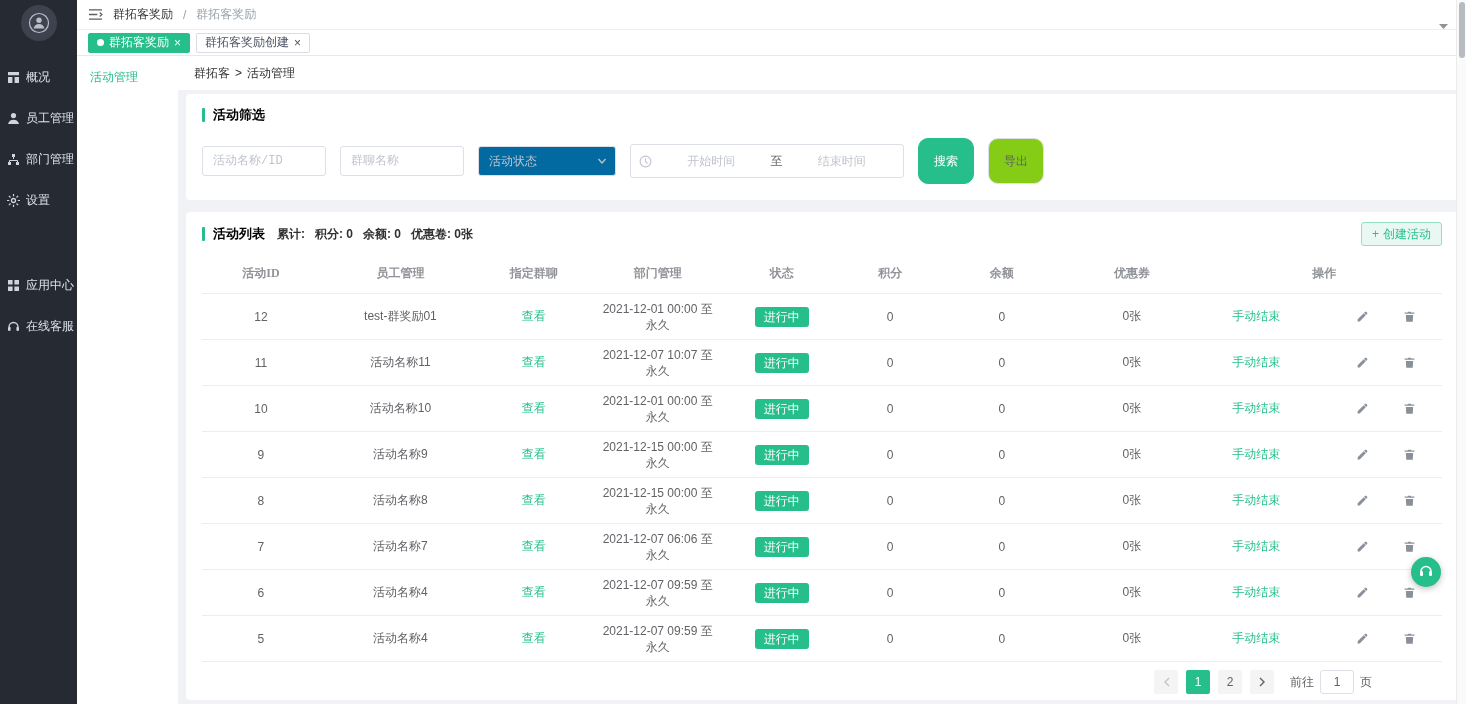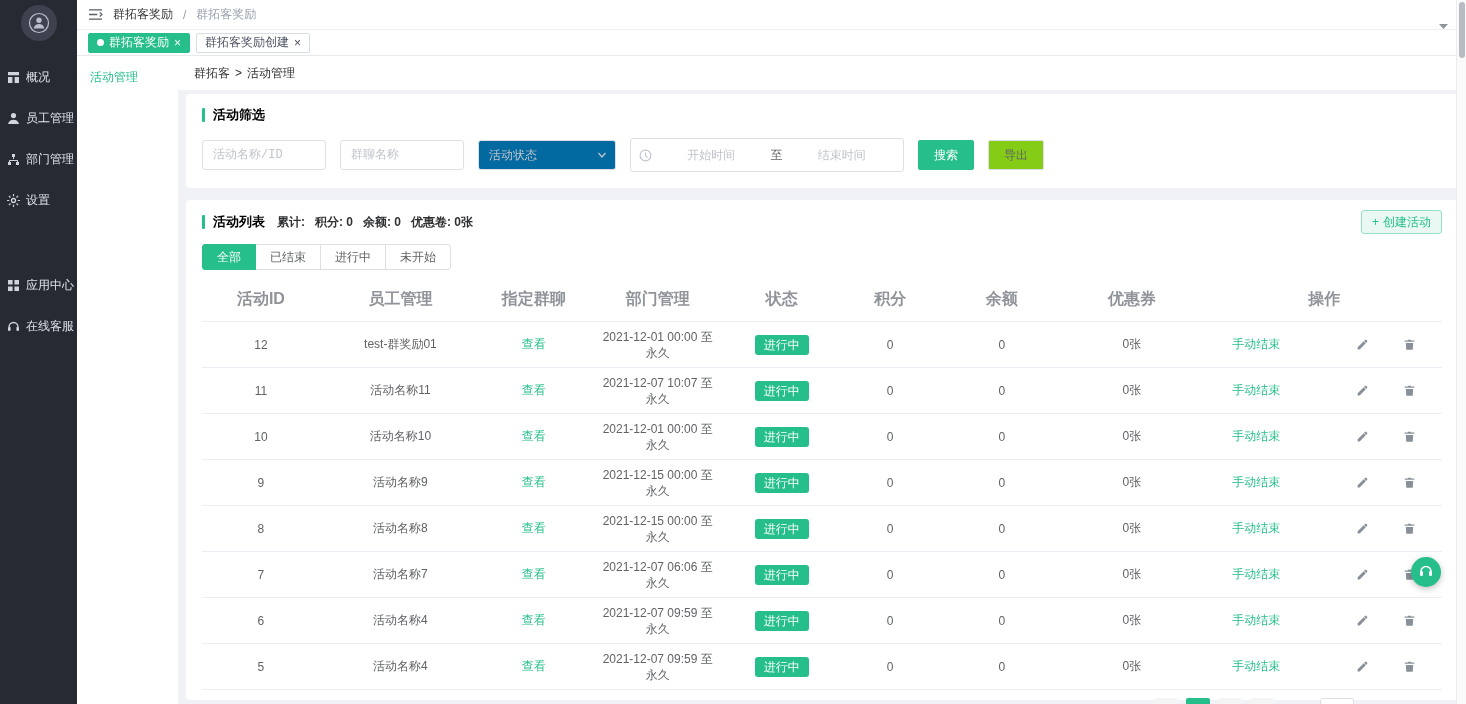--- a/index.html
+++ b/index.html
@@ -50,37 +50,37 @@
   .sec-title { display:flex; align-items:center; gap:8px; color:#000000; font-size:13px; font-weight:700; }
   .sec-bar { width:3px; height:14px; background:#26bf8c; border-radius:1px; }
 
   .filter-row { display:flex; align-items:center; gap:14px; margin-top:14px; }
   .f-input { width:124px; height:30px; border:1px solid #dcdfe6; border-radius:3px; padding:0 10px; font-size:12px; color:#606266; background:#fff; outline:none; font-family:Liberation Mono, monospace; }
   .f-input::placeholder { color:#c0c4cc; }
   .f-select { width:138px; height:30px; border:1px solid #dcdfe6; border-radius:3px; display:flex; align-items:center; justify-content:space-between; padding:0 8px 0 10px; color:#c0c4cc; cursor:pointer; background:#0369a1; }
   .f-dates { width:274px; height:30px; border:1px solid #dcdfe6; border-radius:3px; display:flex; align-items:center; gap:6px; padding:16px 8px; background:#fff; cursor:pointer; }
   .f-dates .ph { flex:1; text-align:center; color:#c0c4cc; }
   .f-dates .sep { color:#606266; }
-  .btn { height:30px; padding:0 15px; border-radius:2px; font-size:12px; cursor:pointer; font-family:inherit; }
+  .btn { height:46px; padding:0 15px; border-radius:10px; font-size:12px; cursor:pointer; font-family:inherit; }
   .btn-search { background:#26bf8c; border:1px solid #26bf8c; color:#fff; }
   .btn-export { background:#84cc16; border:1px solid #dcdfe6; color:#606266; }
 
   .list-card { margin-top:12px; margin-bottom:4px; flex:1; display:flex; flex-direction:column; min-height:0; padding-top:10px; }
   .list-head { display:flex; align-items:center; }
   .summary { display:flex; align-items:center; gap:10px; margin-left:12px; color:#303133; font-weight:600; }
   .btn-create { margin-left:auto; height:24px; padding:0 10px; background:#e9f8f2; border:1px solid #93e0c5; border-radius:3px; color:#26bf8c; font-size:12px; cursor:pointer; display:flex; align-items:center; gap:4px; font-family:inherit; }
 
   .group-tabs { display:flex; margin-top:10px; }
   .gtab { height:26px; line-height:24px; padding:0 14px; border:1px solid #dcdfe6; background:#fff; color:#606266; font-size:12px; cursor:pointer; margin-left:-1px; font-family:inherit; }
   .gtab:first-child { border-radius:3px 0 0 3px; margin-left:0; }
   .gtab:last-child { border-radius:0 3px 3px 0; }
   .gtab.active { background:#26bf8c; border-color:#26bf8c; color:#fff; position:relative; }
 
   table.act-table { width:100%; border-collapse:collapse; table-layout:fixed; margin-top:8px; }
-  .act-table th { color:#909399; font-weight:600; font-size:16px; padding:11px 0; border-bottom:1px solid #ebeef5; text-align:center; }
+  .act-table th { color:#909399; font-weight:600; font-size:12px; padding:11px 0; border-bottom:1px solid #ebeef5; text-align:center;font-family:Liberation Serif, serif; }
   .act-table td { color:#606266; font-size:12px; text-align:center; border-bottom:1px solid #ebeef5; height:46px; vertical-align:middle; padding:4px 0; }
   .time-line { line-height:16px; }
   .badge { display:inline-block; background:#26bf8c; color:#fff; border-radius:3px; padding:3px 9px; font-size:12px; line-height:14px; }
   .link { color:#26bf8c; cursor:pointer; text-decoration:none; }
   .ops-inner { display:flex; align-items:center; justify-content:center; gap:34px; }
   .ops-inner .link { margin-right:42px; }
   .op-icon { display:flex; align-items:center; cursor:pointer; }
 
   .pagination { margin-top:auto; display:flex; align-items:center; justify-content:flex-end; gap:8px; padding:8px 70px 6px 0; }
   .pg-btn { min-width:24px; height:24px; border:none; border-radius:2px; background:#f4f4f5; color:#606266; font-size:12px; display:flex; align-items:center; justify-content:center; cursor:pointer; font-family:inherit; }
@@ -239,26 +239,20 @@
               <span>积分: 0</span>
               <span>余额: 0</span>
               <span>优惠卷: 0张</span>
             </div>
             <button class="btn-create">
               <span>+</span>
               <span>创建活动</span>
             </button>
           </div>
 
-          <div class="group-tabs">
-            <button class="gtab active">全部</button>
-            <button class="gtab">已结束</button>
-            <button class="gtab">进行中</button>
-            <button class="gtab">未开始</button>
-          </div>
 
           <table class="act-table">
             <colgroup>
               <col style="width:9.5%">
                 <col style="width:13%">
                 <col style="width:8.5%">
                 <col style="width:11.5%">
                 <col style="width:8.5%">
                 <col style="width:9%">
                 <col style="width:9%">

